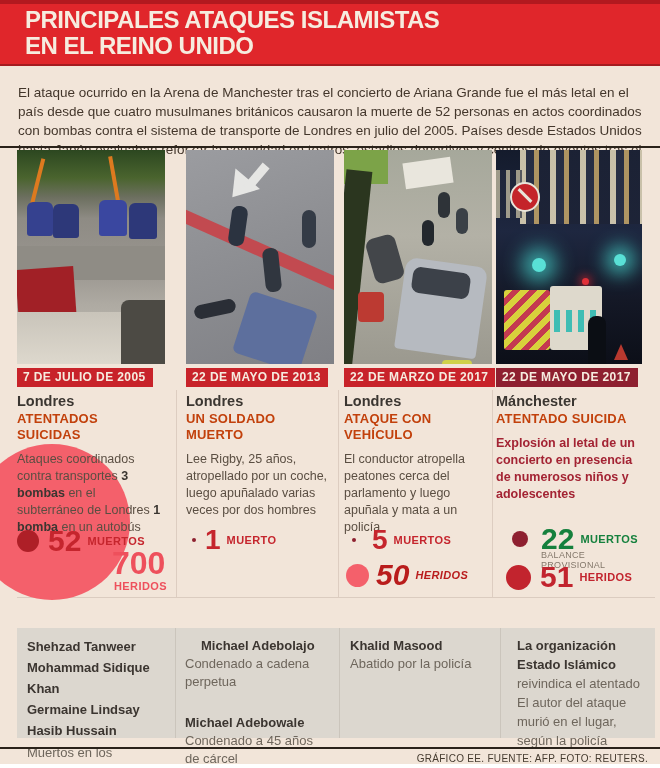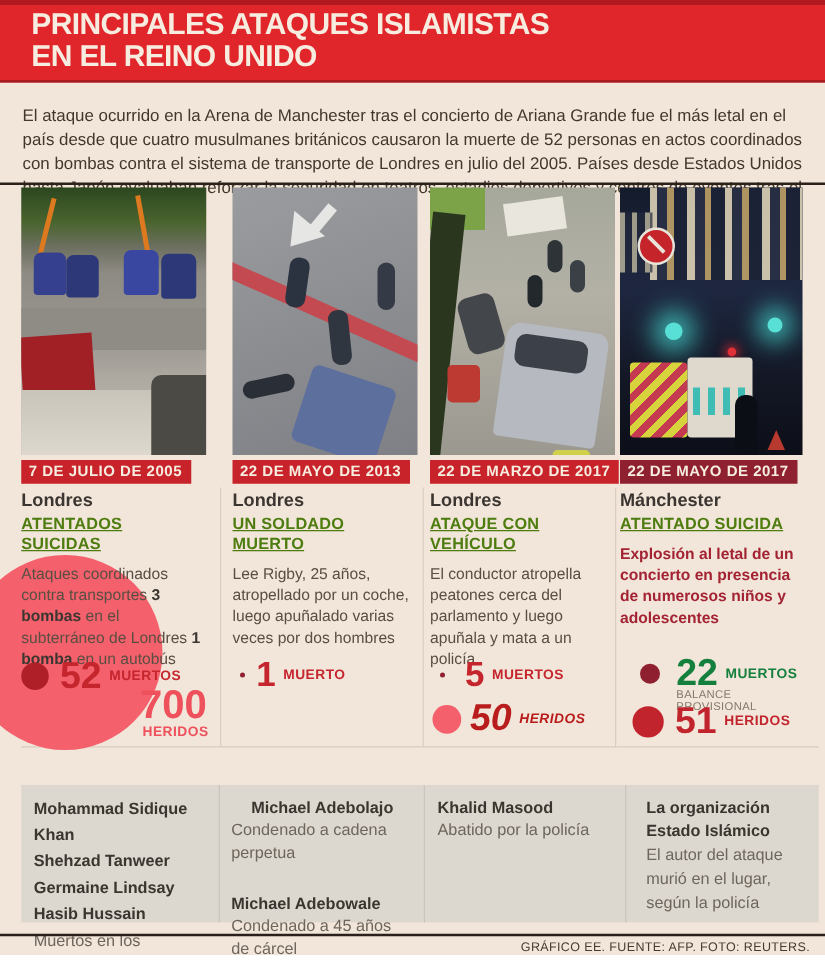--- a/index.html
+++ b/index.html
@@ -16,21 +16,21 @@
   #intro{position:absolute;left:18px;top:69px;width:628px;color:#43362b;font-size:13.5px;line-height:19px;}
   #rule-top{position:absolute;left:0;top:146px;width:660px;height:2px;background:#2a221a;}
   
   .col{position:absolute;top:150px;width:148px;height:448px;z-index:2;}
   #col0{left:17px;} #col1{left:186px;} #col2{left:344px;} #col3{left:496px;width:146px;}
   .photo{position:relative;width:100%;height:214px;overflow:hidden;background:#777;}
   .photo div{position:absolute;}
   .dateband{display:inline-block;margin-top:4px;padding:2px 7px 3px 6px;background:#c8232a;color:#f6ecdf;font-size:12px;font-weight:700;letter-spacing:0.4px;white-space:nowrap;}
   .dateband.dark{background:#8e2030;}
   .city{margin-top:6px;font-size:14.5px;font-weight:700;color:#3b3631;}
-  .subtitle{margin-top:2px;font-size:13px;line-height:16px;font-weight:700;color:#4d7c0f;letter-spacing:0.2px;text-decoration:underline;}
+  .subtitle{margin-top:2px;font-size:13px;line-height:16px;font-weight:700;color:#c2410c;letter-spacing:0.2px;}
   .subtitle.narrow{width:104px;}
   .desc{margin-top:8px;font-size:12.5px;line-height:17px;color:#5a4e42;width:146px;}
   .desc b{color:#3b3631;}
   .desc.redbold{font-weight:700;color:#a32333;width:148px;line-height:17px;}
   
   .cas{position:absolute;left:0;display:flex;align-items:center;}
   .cas .dot{border-radius:50%;flex:0 0 auto;}
   .cas .num{font-weight:700;}
   .cas .lbl{font-size:11px;font-weight:700;margin-left:6px;letter-spacing:0.4px;}
   .muertos{color:#c5252d;}
@@ -184,42 +184,43 @@
       <span class="lbl">HERIDOS</span>
     </div>
   </div>
 
   <div id="panel">
     <div class="pdiv" style="left:158px"></div>
     <div class="pdiv" style="left:322px"></div>
     <div class="pdiv" style="left:483px"></div>
 
     <div class="pcol" style="left:10px;width:144px;">
+      <div class="nm">Shehzad Tanweer</div>
       <div class="nm">Mohammad Sidique Khan</div>
-      <div class="nm">Shehzad Tanweer</div>
       <div class="nm">Germaine Lindsay</div>
       <div class="nm">Hasib Hussain</div>
       <div class="gy" style="margin-top:3px;">Muertos en los atentados</div>
     </div>
 
     <div class="pcol" style="left:168px;width:142px;">
       <div class="nm" style="line-height:19px;padding-left:16px;">Michael Adebolajo</div>
       <div class="gy">Condenado a cadena perpetua</div>
       <div class="nm" style="line-height:19px;margin-top:22px;">Michael Adebowale</div>
       <div class="gy">Condenado a 45 años de cárcel</div>
     </div>
 
     <div class="pcol" style="left:333px;width:140px;">
       <div class="nm" style="line-height:19px;">Khalid Masood</div>
       <div class="gy">Abatido por la policía</div>
     </div>
 
     <div class="pcol" style="left:500px;width:130px;">
       <div class="nm" style="line-height:19px;">La organización</div>
       <div class="nm" style="line-height:19px;">Estado Islámico</div>
+      <div class="gy" style="line-height:19px;">reivindica el atentado</div>
       <div class="gy" style="line-height:19px;">El autor del ataque murió en el lugar, según la policía</div>
     </div>
   </div>
 
   <div id="rule-bottom"></div>
   <div id="footer">GRÁFICO EE. FUENTE: AFP. FOTO: REUTERS.</div>
 
 </div>
 
 </body></html>

